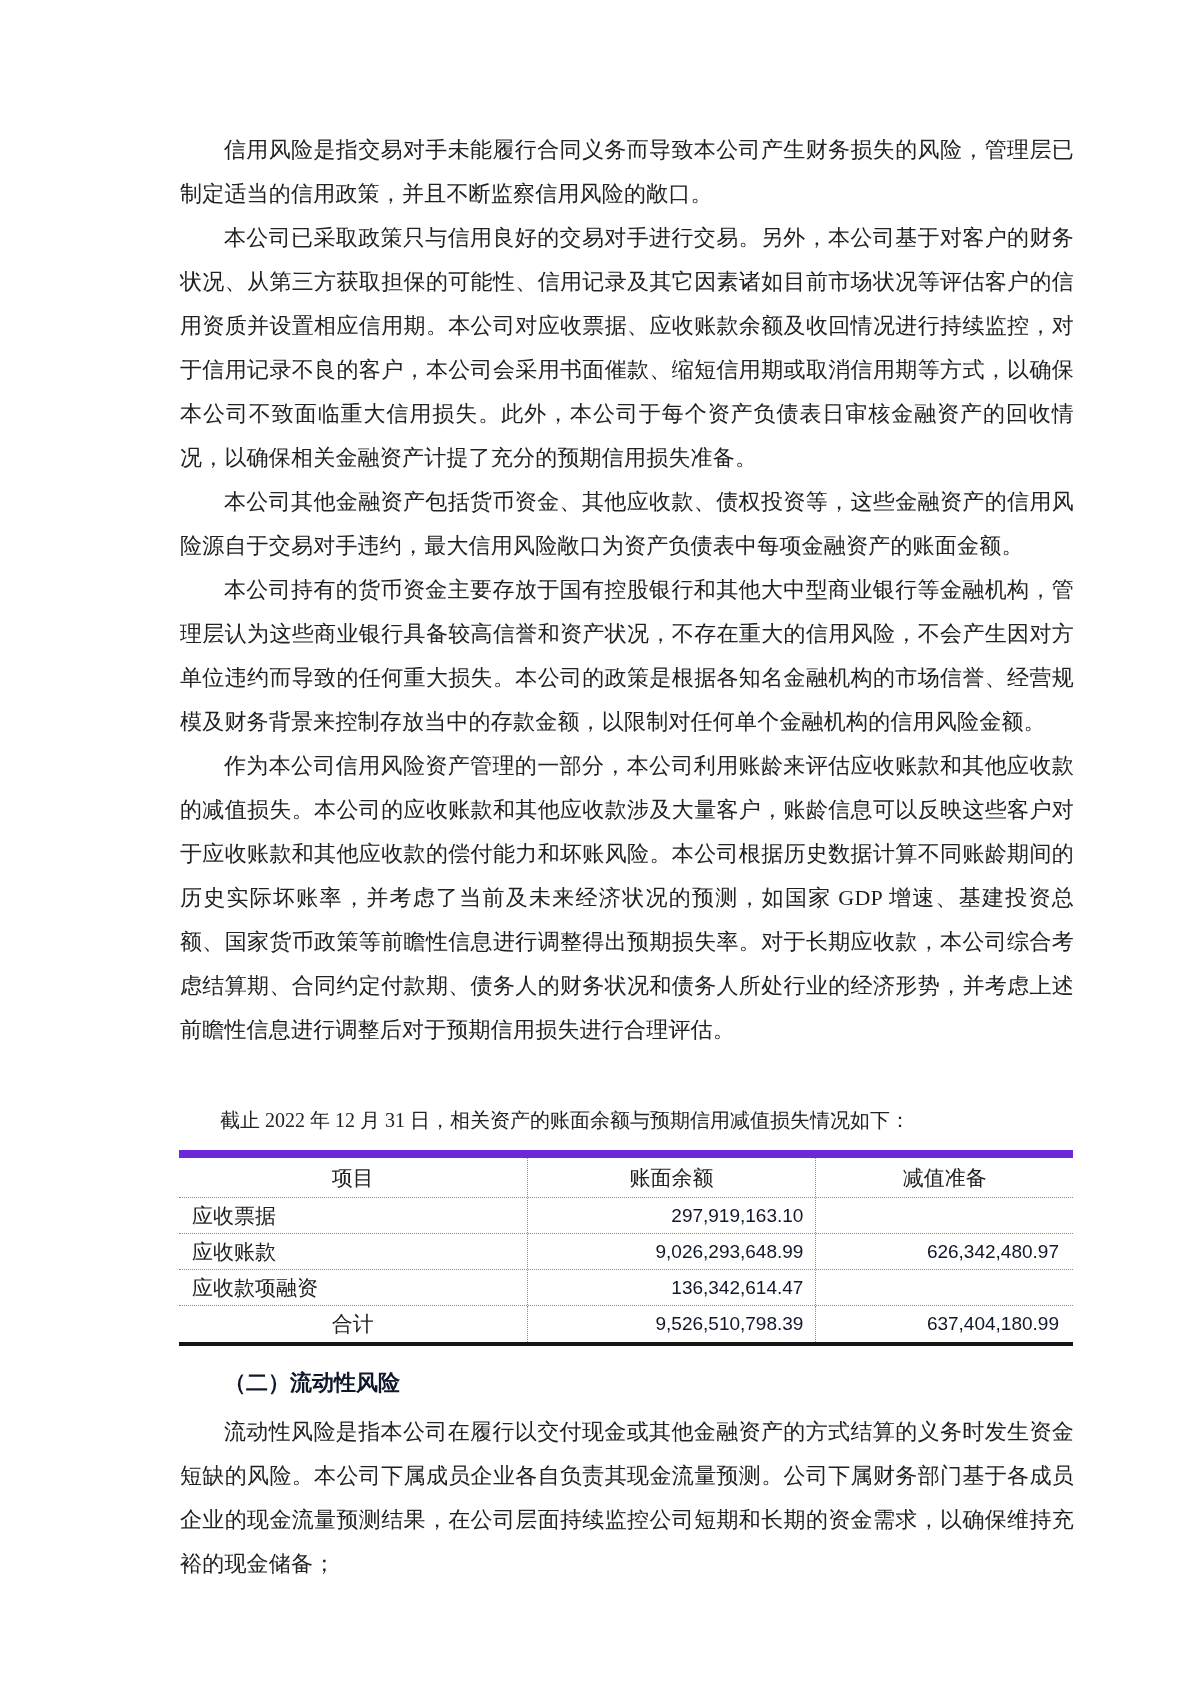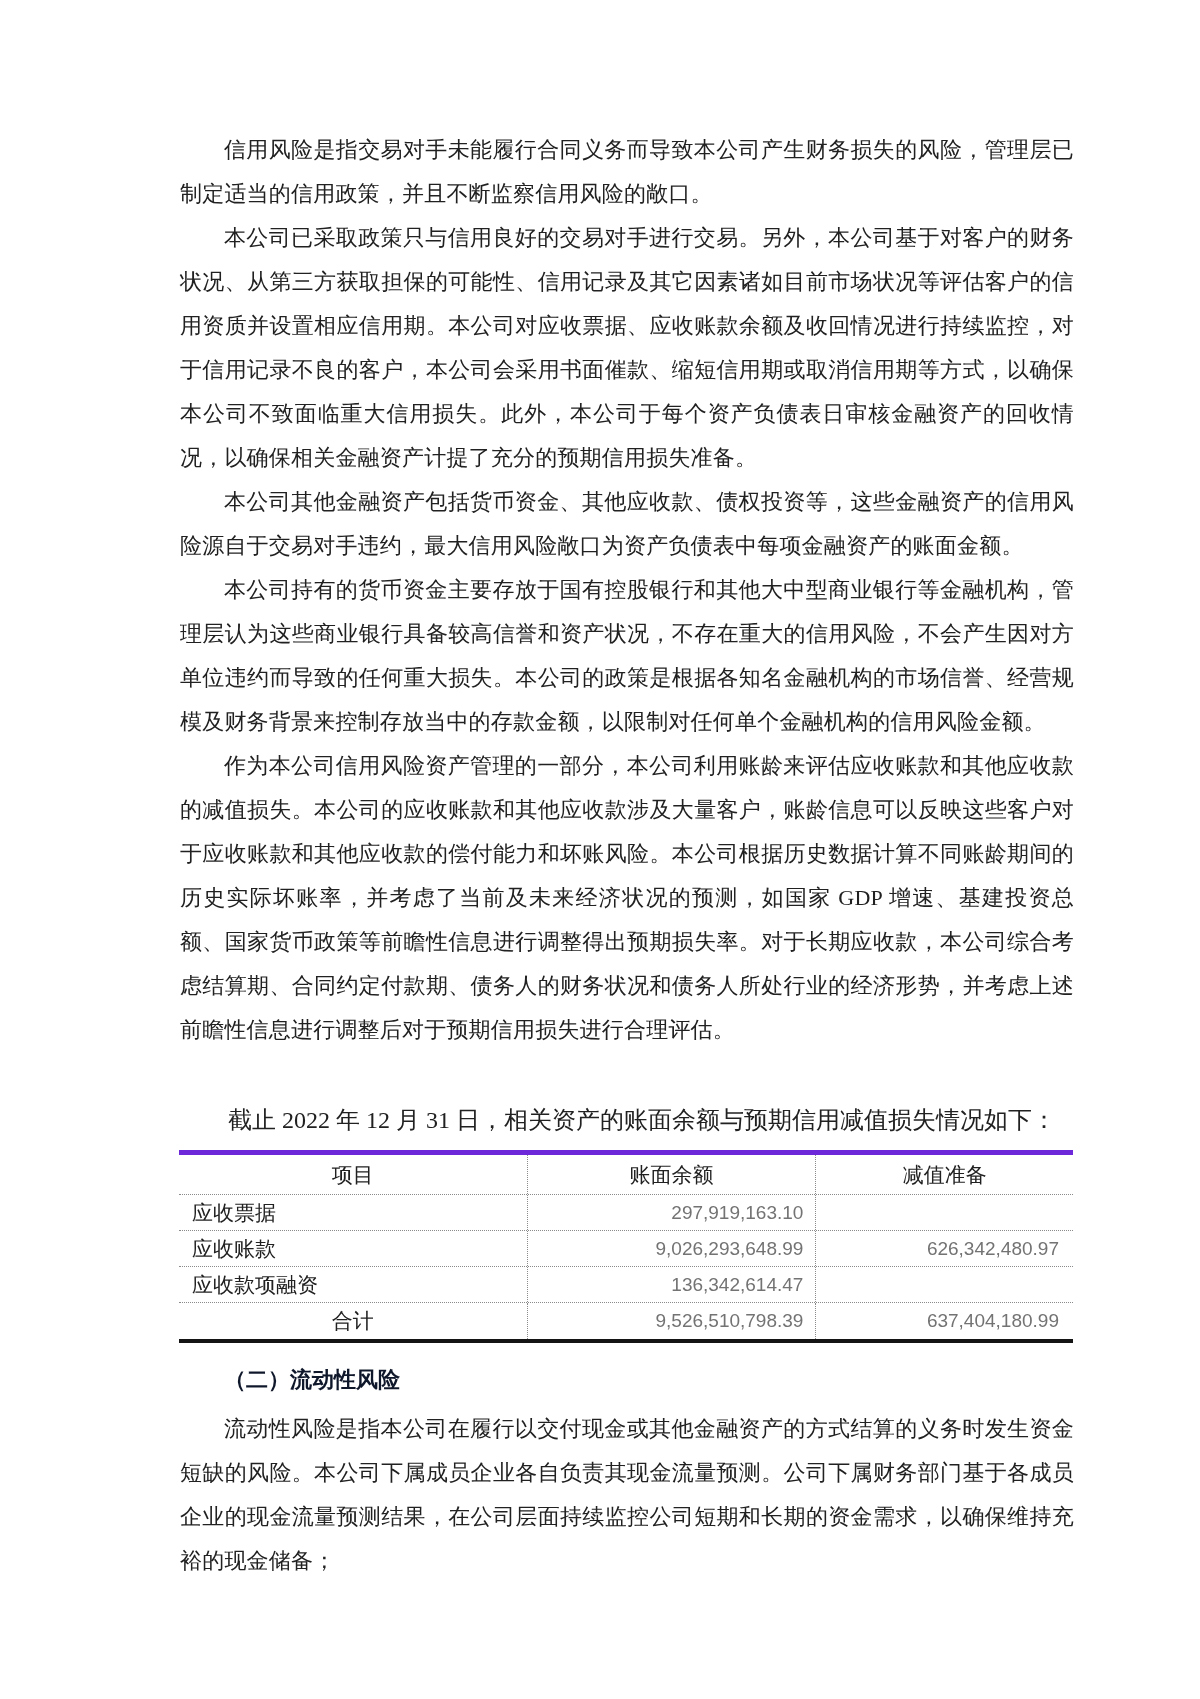--- a/index.html
+++ b/index.html
@@ -20,31 +20,31 @@
     width: 894px;
   }
   .para {
     font-size: 22px;
     line-height: 44px;
     text-align: justify;
     text-indent: 2em;
     letter-spacing: 0.2px;
   }
   .table-intro {
-    font-size: 24px;
+    font-size: 20px;
     line-height: 44px;
     text-indent: 2em;
     margin-top: 46px;
   }
   
   .fin-table {
     margin-top: 8px;
     margin-left: -1px;
     width: 894px;
-    border-top: 5px solid #6d28d9;
+    border-top: 8px solid #6d28d9;
     border-bottom: 4px solid #141414;
   }
   .t-row {
     display: flex;
     align-items: center;
     border-bottom: 1px dotted #8a8a8a;
   }
   .t-row:last-child { border-bottom: none; }
   .t-head { height: 40px; }
   .t-body-row { height: 36px; }
@@ -71,21 +71,21 @@
     padding-right: 14px;
   }
   .t-head .t-cell {
     justify-content: center;
     padding: 0;
     font-size: 21px;
   }
   .num {
     font-family: "Liberation Sans", "DejaVu Sans", sans-serif;
     font-size: 19px;
-    color: #737373;
+    color: #0f172a;
   }
   .total-row .c-item {
     justify-content: center;
     padding-left: 0;
   }
   
   .section-heading {
     margin-top: 20px;
     font-size: 22px;
     line-height: 34px;

